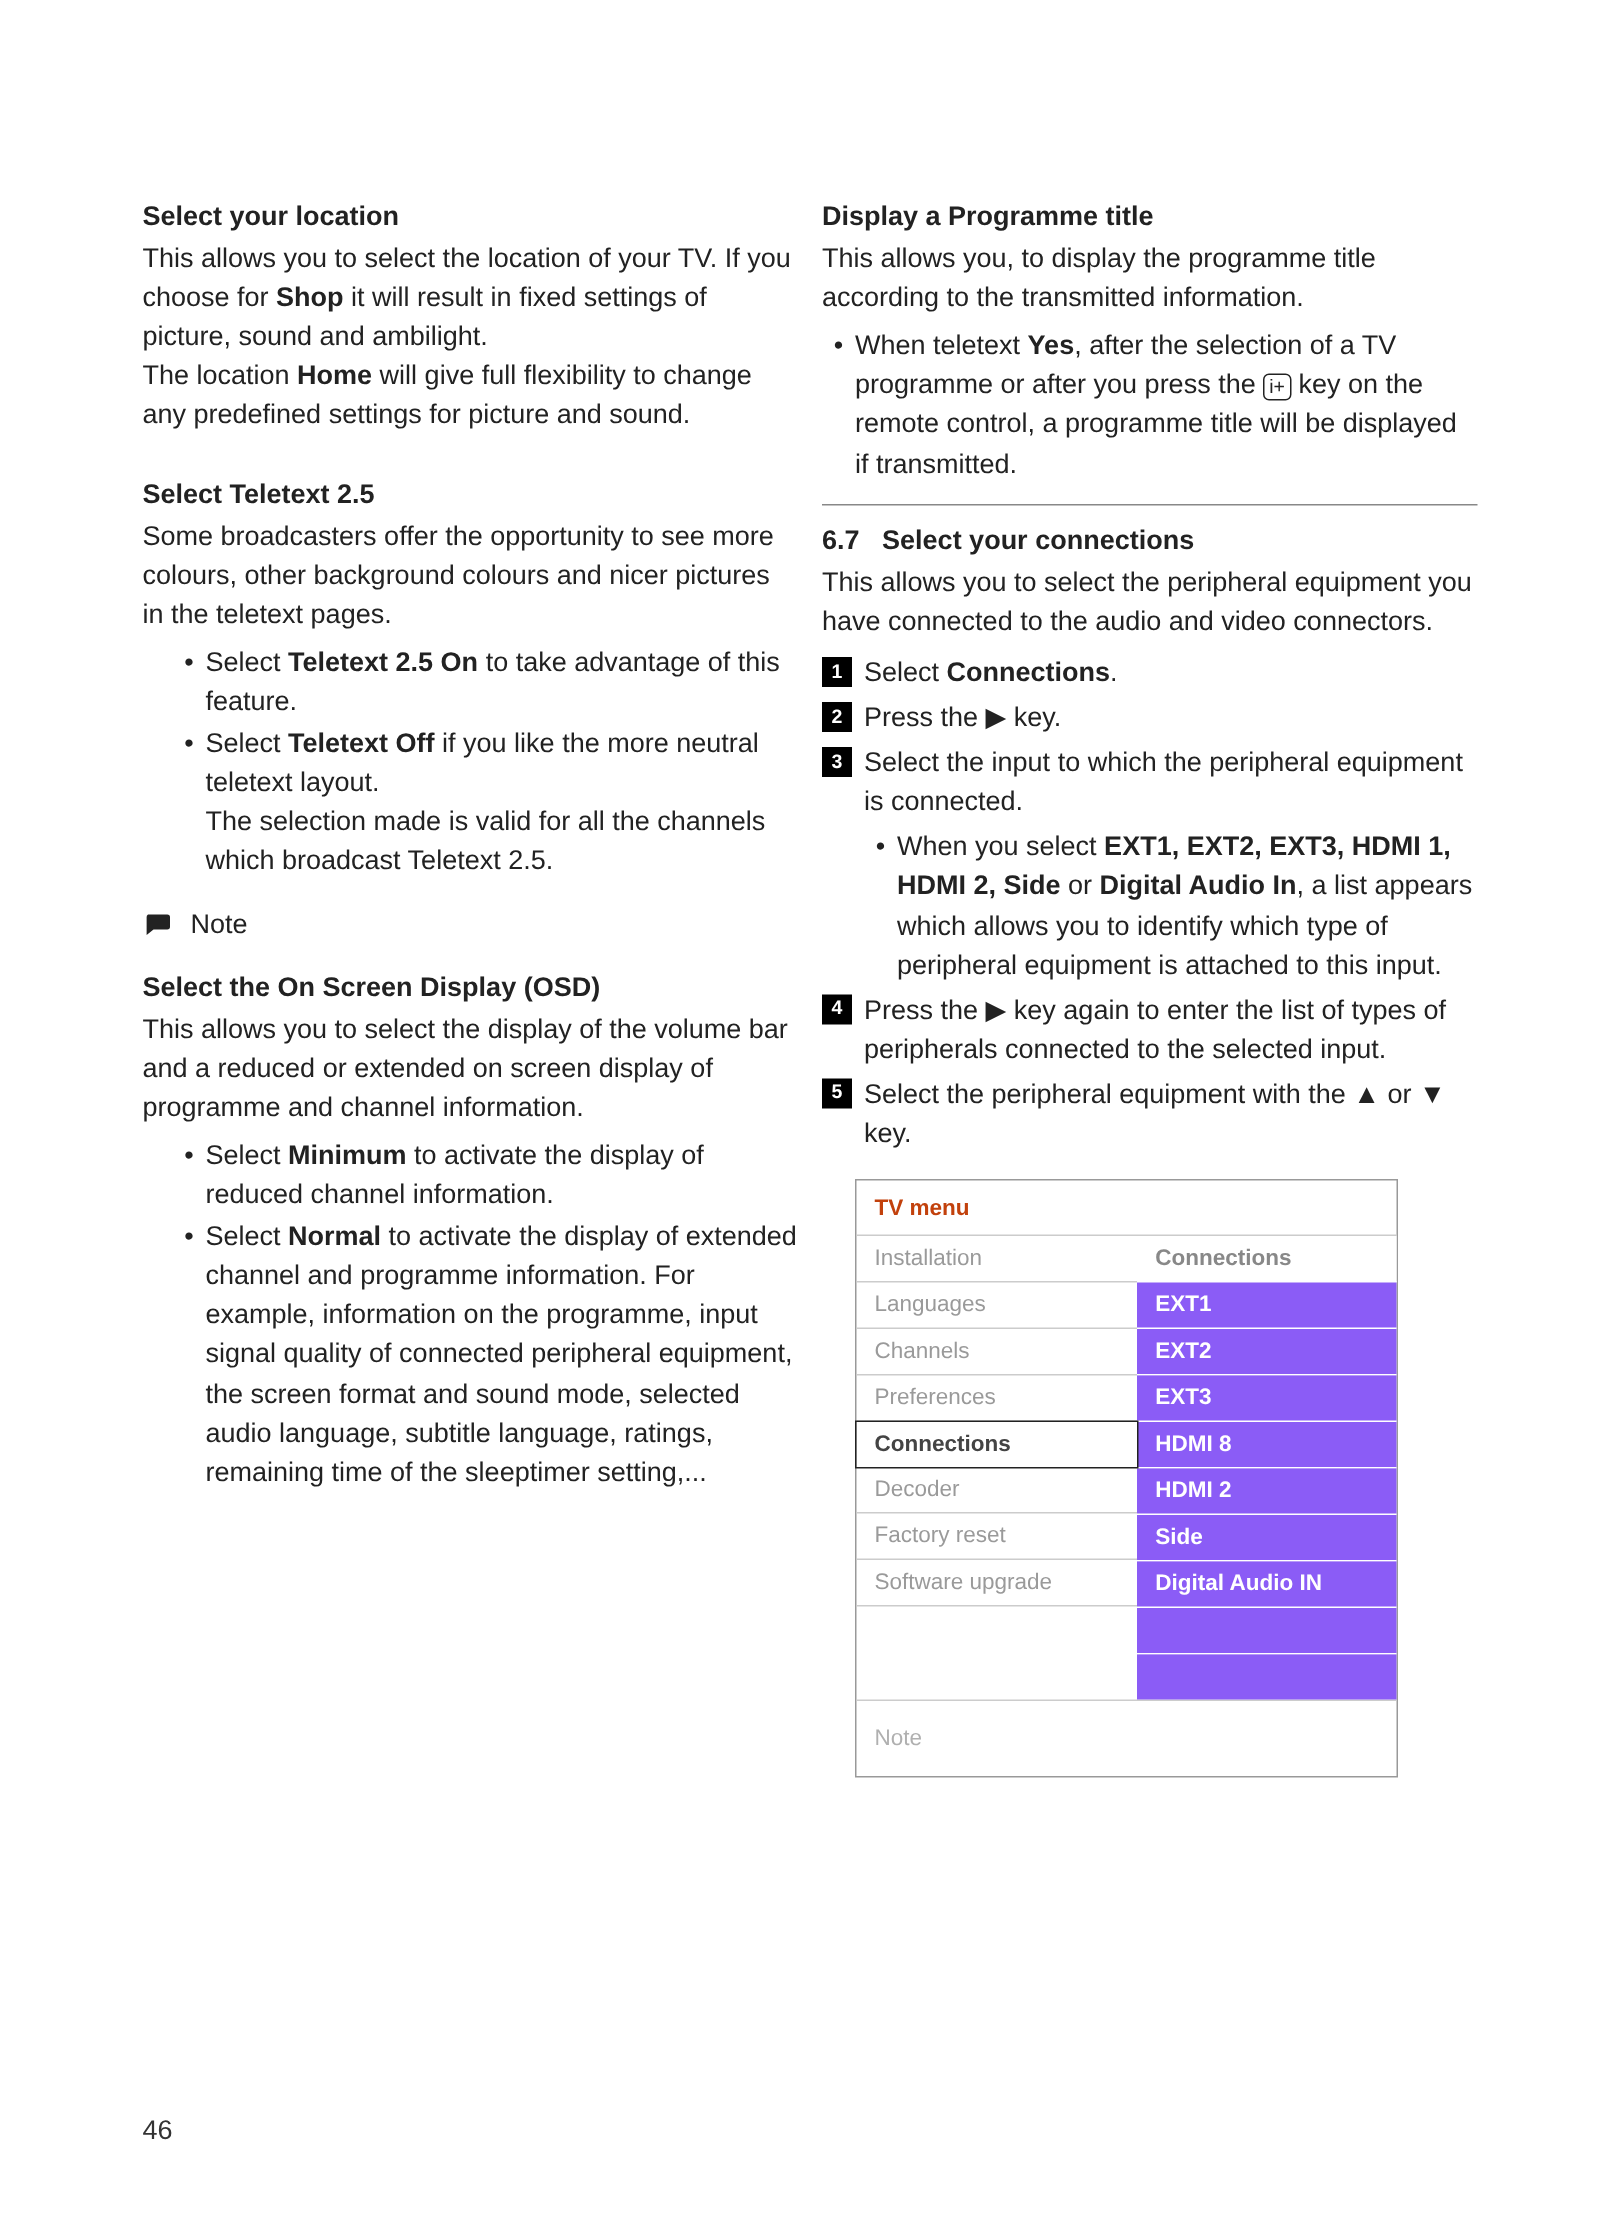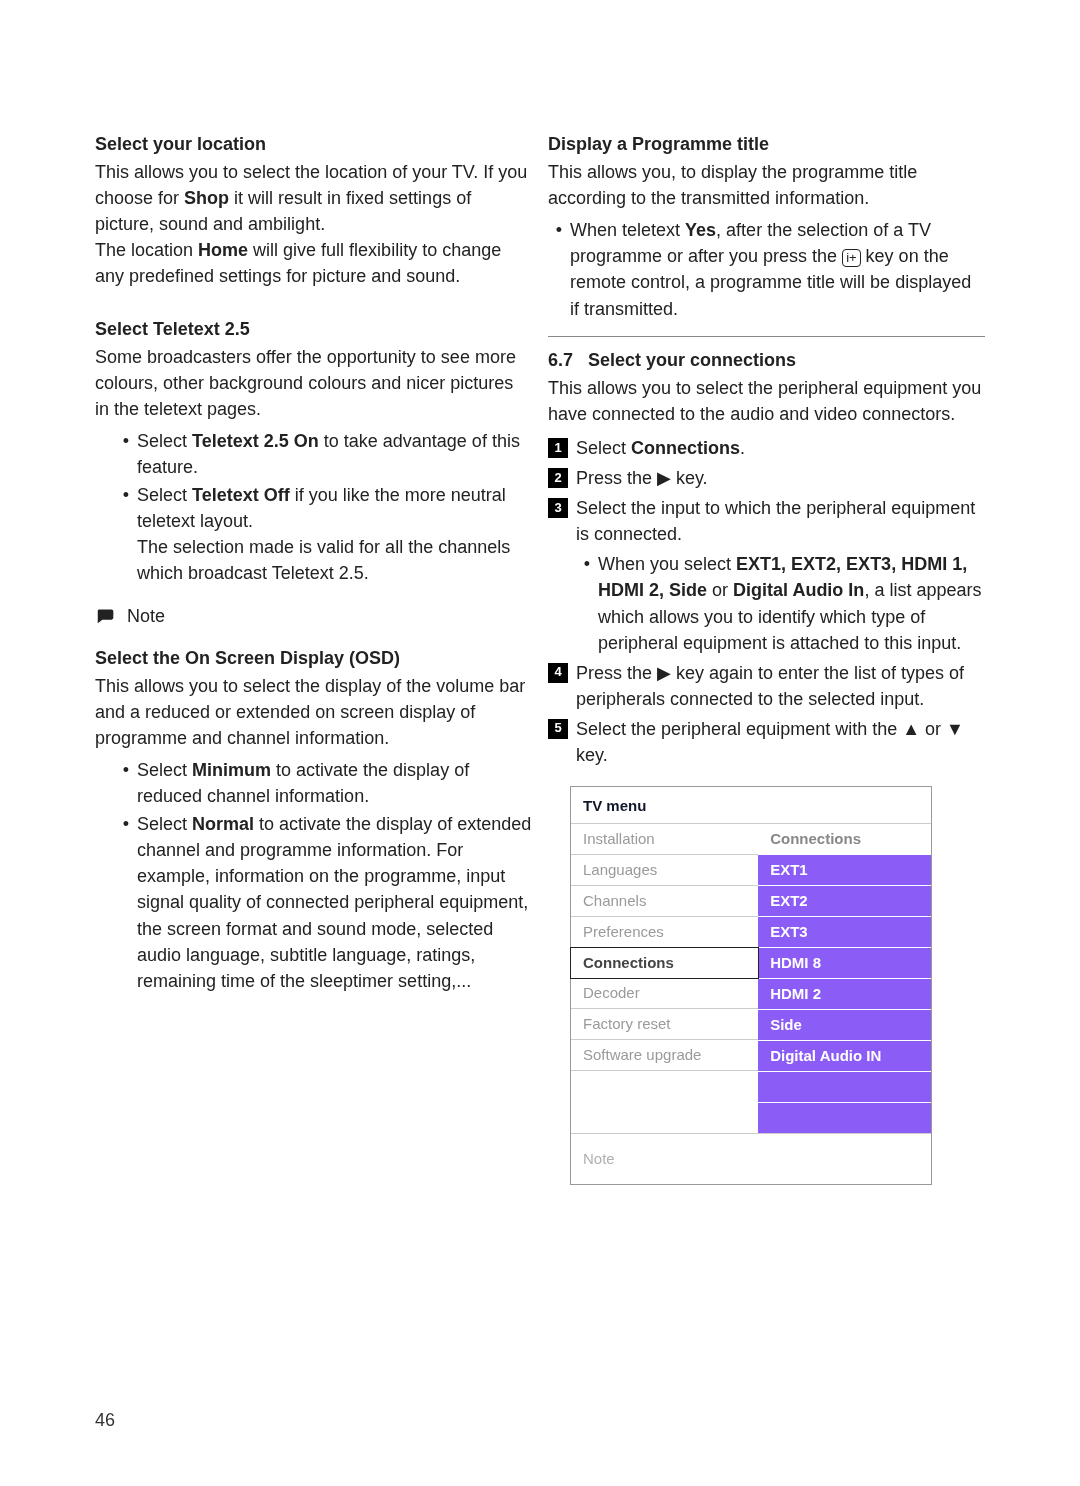--- a/index.html
+++ b/index.html
@@ -107,21 +107,21 @@
   .menu-box {
     margin: 18px 0 0 22px;
     width: 360px;
     border: 1.5px solid #999;
     font-family: Arial, sans-serif;
     font-size: 15px;
     color: #9a9a9a;
   }
   .menu-title {
     padding: 8px 12px 6px 12px;
-    color: #0f172a;
+    color: #c2410c;
     font-weight: 600;
     border-bottom: 1px solid #ccc;
   }
   .menu-body {
     display: flex;
   }
   .menu-left {
     width: 52%;
   }
   .menu-right {

